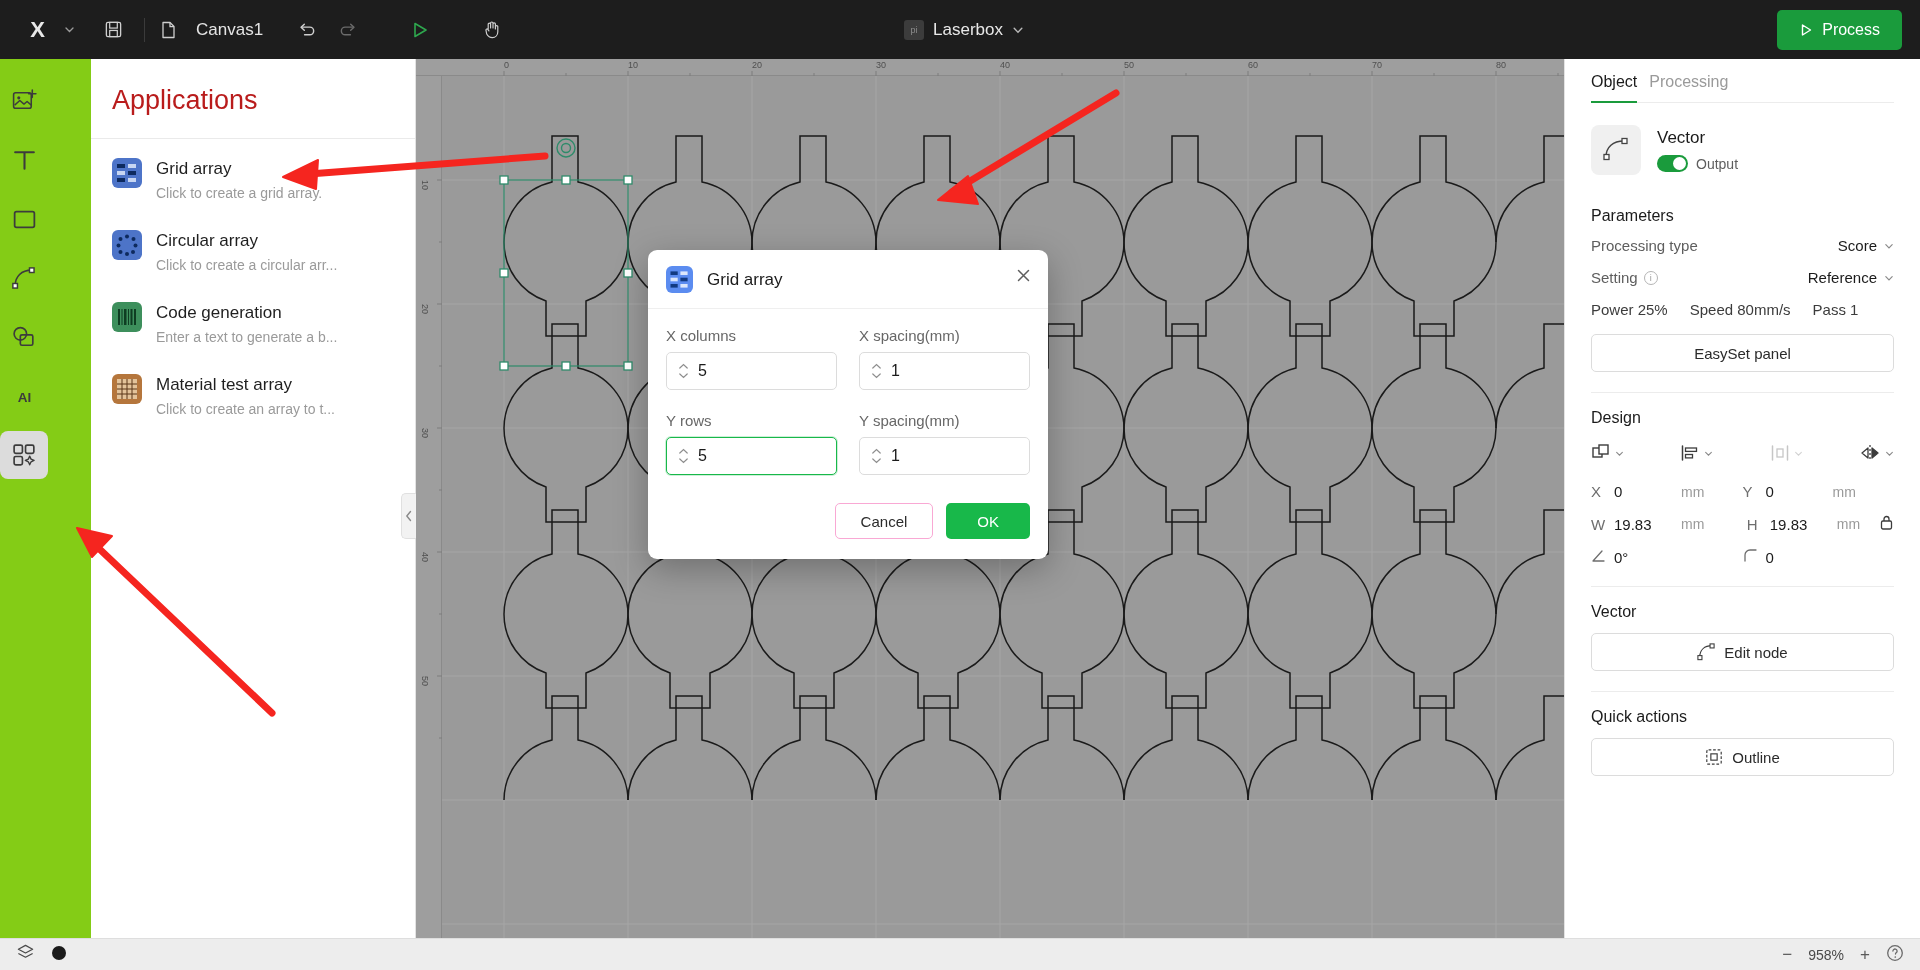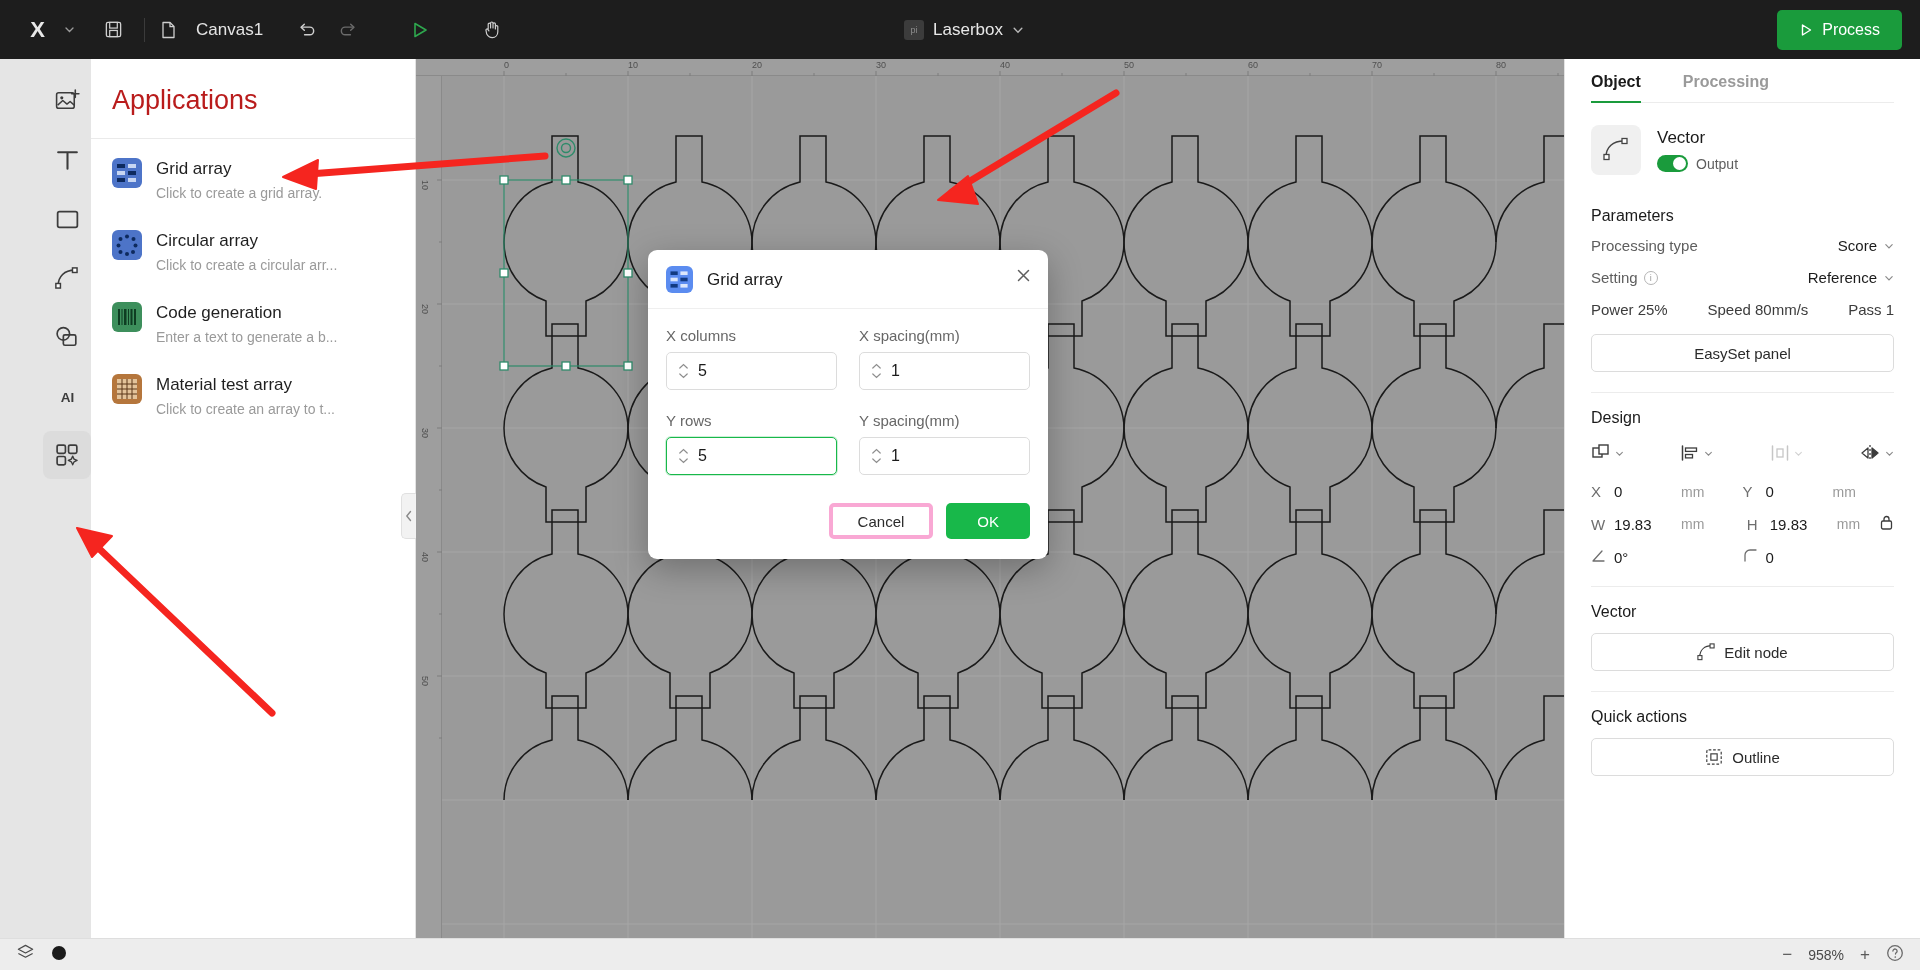--- a/index.html
+++ b/index.html
@@ -33,22 +33,22 @@
   .tb-right { position: absolute; right: 18px; display: flex; align-items: center; }
   .process-btn {
     background: #1a9b3c; color: #fff; border: none; border-radius: 5px;
     height: 40px; padding: 0 22px; font-size: 16px; cursor: pointer;
     display: flex; align-items: center; gap: 9px;
   }
 
   
   .rail {
     position: absolute; left: 0; top: 59px; width: 91px; height: 879px;
-    background: #e5e5e5; display: flex; flex-direction: column;
-    align-items: flex-end; padding-top: 18px; gap: 11px;
+    background: #84cc16; display: flex; flex-direction: column;
+    align-items: flex-start; padding-top: 18px; gap: 11px;
   }
   .rail-btn {
     width: 48px; height: 48px; border-radius: 8px; display:flex;
     align-items:center; justify-content:center; cursor:pointer; color:#3c3c3c;
   }
   .rail-btn.active { background:#dcdcdc; }
 
   
   .apps {
     position: absolute; left: 91px; top: 59px; width: 325px; height: 879px;
@@ -90,40 +90,40 @@
   }
   .greenbar { position:absolute; left:-26px; top:0; width:26px; height:430px;
     background: rgba(120,190,140,.45); }
   .grid-svg { position:absolute; left:0; top:0; }
 
   
   .right {
     position:absolute; right:0; top:59px; width:356px; height:879px;
     background:#fff; border-left:1px solid #e3e3e3; padding: 0 26px;
   }
-  .rtabs { display:flex; gap:42px; padding: 14px 0 0 0; font-weight: bold; }
+  .rtabs { display:flex; gap:12px; padding: 14px 0 0 0; }
   .rtab { font-size:16px; color:#9a9a9a; padding-bottom:10px; cursor:pointer; }
   .rtab.active { color:#1b1b1b; border-bottom:2px solid #1a9b3c; }
   .rdiv { height:1px; background:#ececec; margin-top:-1px; }
   .vecrow { display:flex; align-items:center; gap:16px; padding: 22px 0 16px 0; }
   .vec-ico { width:50px; height:50px; border-radius:8px; background:#f0f0f0;
     display:flex; align-items:center; justify-content:center; color:#444; }
   .vec-title { font-size:17px; color:#1b1b1b; }
   .vec-out { display:flex; align-items:center; gap:8px; margin-top:7px; }
   .toggle { width:31px; height:17px; border-radius:9px; background:#1a9b3c; position:relative; cursor:pointer; }
   .toggle::after { content:""; position:absolute; right:2px; top:2px; width:13px; height:13px;
     border-radius:50%; background:#fff; }
   .vec-out-lbl { font-size:14px; color:#5e5e5e; }
   .sect-title { font-size:16px; color:#1b1b1b; margin: 16px 0 12px 0; }
   .prow { display:flex; align-items:center; justify-content:space-between; margin-bottom:15px; }
   .plabel { font-size:15px; color:#5e5e5e; display:flex; align-items:center; gap:6px; }
   .pval { font-size:15px; color:#1b1b1b; display:flex; align-items:center; gap:7px; cursor:pointer; }
   .info-ico { width:14px; height:14px; border-radius:50%; border:1px solid #b5b5b5;
     font-size:9px; color:#9a9a9a; display:inline-flex; align-items:center; justify-content:center; }
-  .pspec { display:flex; gap:22px; font-size:15px; color:#3c3c3c; margin: 4px 0 16px 0; justify-content: space-between; }
+  .pspec { display:flex; gap:22px; font-size:15px; color:#3c3c3c; margin: 4px 0 16px 0; }
   .wide-btn { width:100%; height:38px; border:1px solid #dcdcdc; border-radius:5px;
     background:#fff; font-size:15px; color:#2b2b2b; cursor:pointer;
     display:flex; align-items:center; justify-content:center; gap:9px; }
   .sect-sep { height:1px; background:#ececec; margin: 20px 0 0 0; }
   .aligns { display:flex; align-items:center; justify-content:space-between; margin: 16px 0 20px 0; }
   .align-btn { display:flex; align-items:center; gap:4px; color:#3c3c3c; cursor:pointer; font-size:11px; }
   .align-btn.dim { color:#c6c6c6; }
   .xyrow { display:flex; align-items:center; gap:0; margin-bottom:14px; font-size:15px; color:#3c3c3c; }
   .xycell { display:flex; align-items:center; gap:9px; width:172px; }
   .xykey { color:#6e6e6e; width:14px; }
@@ -155,21 +155,21 @@
   .m-grid { display:grid; grid-template-columns:1fr 1fr; gap: 6px 22px; }
   .m-lbl { font-size:15px; color:#676767; margin-bottom:8px; }
   .m-field {
     height:38px; border:1px solid #dcdcdc; border-radius:5px; display:flex;
     align-items:center; gap:9px; padding: 0 11px; margin-bottom:16px; cursor:text; background:#fff;
   }
   .m-field.focused { border-color:#18b84a; box-shadow:0 0 0 1px rgba(24,184,74,.22); }
   .spin { display:flex; flex-direction:column; gap:2px; color:#8e8e8e; line-height:.7; font-size:10px; cursor:pointer; }
   .m-val { font-size:16px; color:#1b1b1b; }
   .m-foot { display:flex; justify-content:flex-end; gap:13px; padding: 6px 18px 20px 18px; }
-  .btn-cancel { height:36px; padding: 0 25px; border:4px solid #f9a8d4; background:#fff;
+  .btn-cancel { height:36px; padding: 0 25px; border:1px solid #f9a8d4; background:#fff;
     border-radius:5px; font-size:15px; color:#2b2b2b; cursor:pointer; }
   .btn-ok { height:36px; padding: 0 31px; border:none; background:#18b84a;
     border-radius:5px; font-size:15px; color:#fff; cursor:pointer; }
 
   
   .arrows { position:absolute; left:0; top:0; width:1920px; height:970px;
     pointer-events:none; z-index: 60; }
 </style>
 </head>
 <body>

